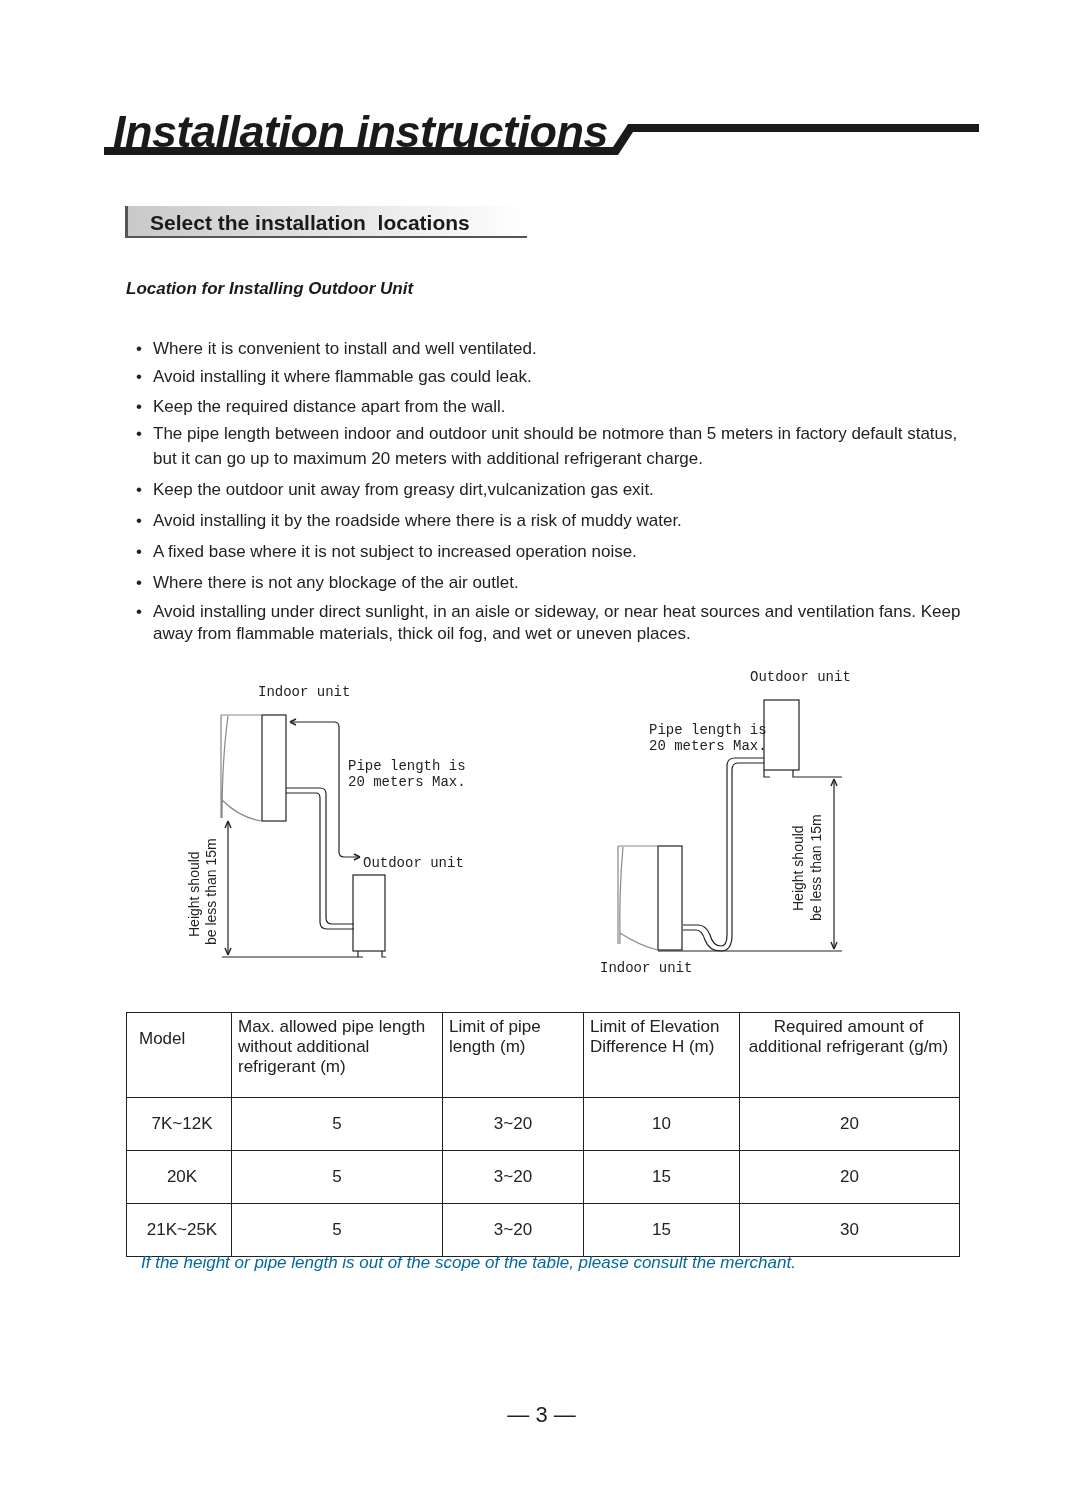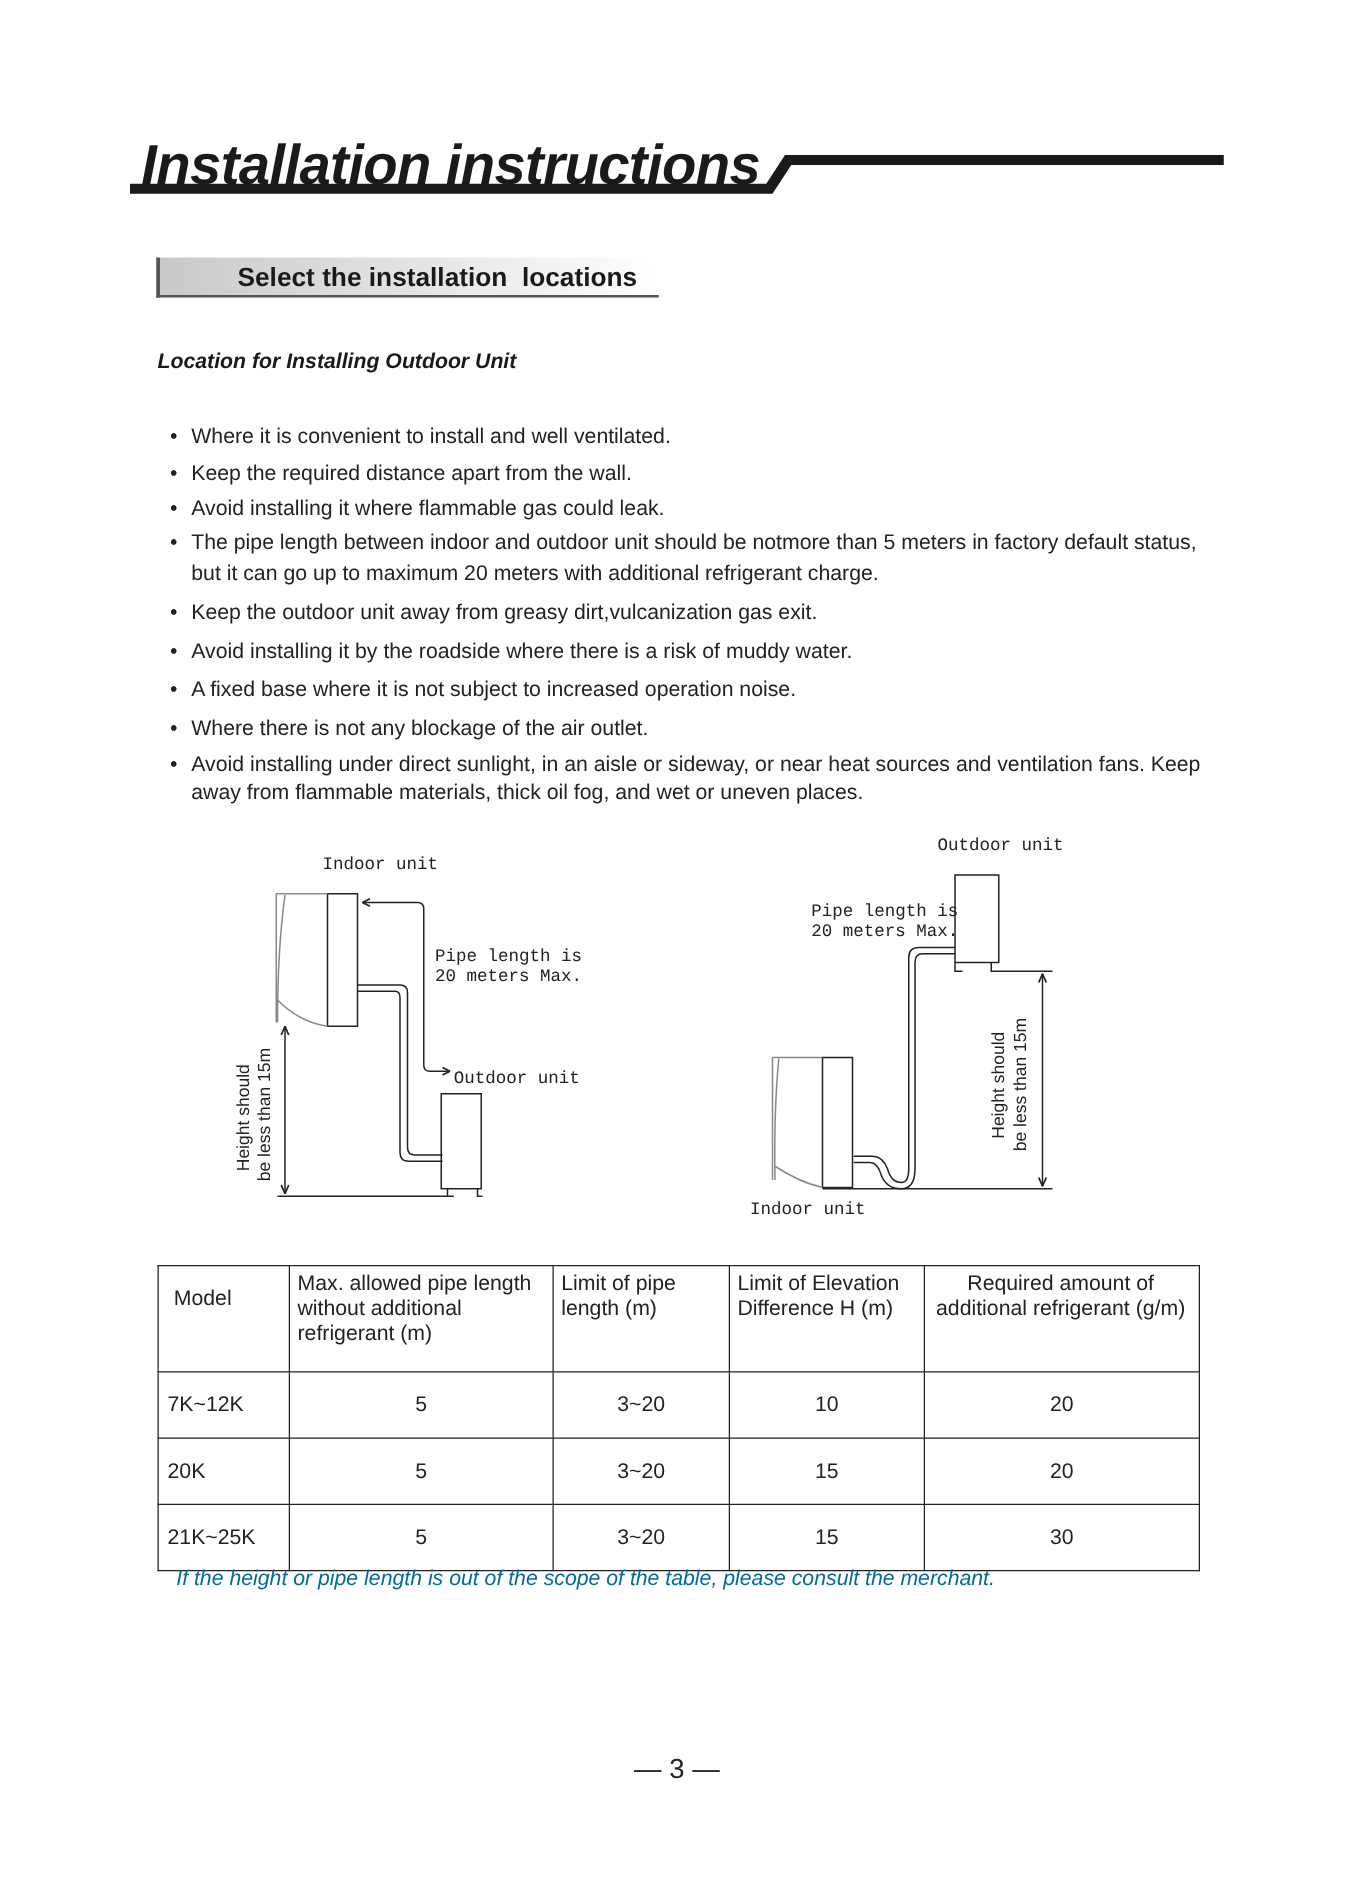--- a/index.html
+++ b/index.html
@@ -9,42 +9,42 @@
   
   .header-title { position: absolute; left: 113px; top: 106px; font-size: 45px; font-weight: bold;
                   font-style: italic; letter-spacing: -0.5px; color: #1a1a1a; white-space: nowrap; }
   .header-rule { position: absolute; left: 0; top: 0; }
 
   
   .section-box { position: absolute; left: 125px; top: 206px; width: 402px; height: 32px;
                  background: linear-gradient(to right, #c9c9c9 0%, #e6e6e6 55%, #ffffff 100%);
                  border-left: 3px solid #555; border-bottom: 2px solid #555; box-sizing: border-box; }
   .section-title { position: absolute; left: 22px; top: 5px; font-size: 21px; font-weight: bold;
-                   color: #1a1a1a; white-space: pre; margin-left: 40px; }
+                   color: #1a1a1a; white-space: pre; }
 
   .subheading { position: absolute; left: 126px; top: 279px; font-size: 17px; font-weight: bold;
                 font-style: italic; color: #1a1a1a; }
 
   .bullets { position: absolute; left: 124px; top: 324px; width: 850px; margin: 12px; padding: 0; list-style: none; }
   .bullets li { position: relative; padding-left: 17px; font-size: 17px; line-height: 25px; color: #222; }
   .bullets li::before { content: "\2022"; position: absolute; left: 0; top: 0; font-size: 17px; }
 
   
   .diagram { position: absolute; left: 0; top: 0; }
   .dlabel { position: absolute; font-size: 14px; color: #222; white-space: nowrap; line-height: 17px; font-family: Liberation Mono, monospace; }
   .vlabel { position: absolute; font-size: 14px; color: #222; white-space: nowrap; line-height: 17px;
             transform-origin: left top; transform: rotate(-90deg); }
 
   
   table.spec { position: absolute; left: 126px; top: 1012px; width: 834px; border-collapse: collapse;
                font-size: 17px; color: #222; }
   table.spec td, table.spec th { border: 1.5px solid #222; font-weight: normal; vertical-align: top; }
   table.spec th { height: 68px; text-align: left; padding: 4px 4px 0 6px; line-height: 20px; }
   table.spec td { height: 50px; vertical-align: middle; text-align: center; }
-  table.spec td.model { text-align: left; padding-left: 7px; }
+  table.spec td.model { text-align: center; padding-left: 7px; }
   .th-center { text-align: center !important; }
 
   .footnote { position: absolute; left: 141px; top: 1253px; font-size: 17px; color: #0369a1; font-style: italic; }
   .page-number { position: absolute; left: 0; width: 1083px; top: 1402px; text-align: center;
                  font-size: 22px; color: #222; }
 </style>
 </head>
 <body>
 
 <div>
@@ -55,22 +55,22 @@
 </div>
 
 <div class="section-box">
   <div class="section-title">Select the installation  locations</div>
 </div>
 
 <div class="subheading">Location for Installing Outdoor Unit</div>
 
 <ul class="bullets">
   <li style="margin-top:0">Where it is convenient to install and well ventilated.</li>
+  <li style="margin-top:3px">Avoid installing it where flammable gas could leak.</li>
   <li style="margin-top:5px">Keep the required distance apart from the wall.</li>
-  <li style="margin-top:3px">Avoid installing it where flammable gas could leak.</li>
   <li style="margin-top:2px;width:820px">The pipe length between indoor and outdoor unit should be notmore than 5 meters in factory default status, but it can go up to maximum 20 meters with additional refrigerant charge.</li>
   <li style="margin-top:6px">Keep the outdoor unit away from greasy dirt,vulcanization gas exit.</li>
   <li style="margin-top:6px">Avoid installing it by the roadside where there is a  risk of muddy water.</li>
   <li style="margin-top:6px">A fixed base where it is not subject to increased operation noise.</li>
   <li style="margin-top:6px">Where there is not any blockage of  the air outlet.</li>
   <li style="margin-top:6px;line-height:22px;width:830px">Avoid installing under direct sunlight, in an aisle or sideway, or near heat sources and ventilation fans. Keep away from flammable materials, thick oil fog, and wet or uneven places.</li>
 </ul>
 
 <div>
   <svg class="diagram" width="1083" height="1000">

